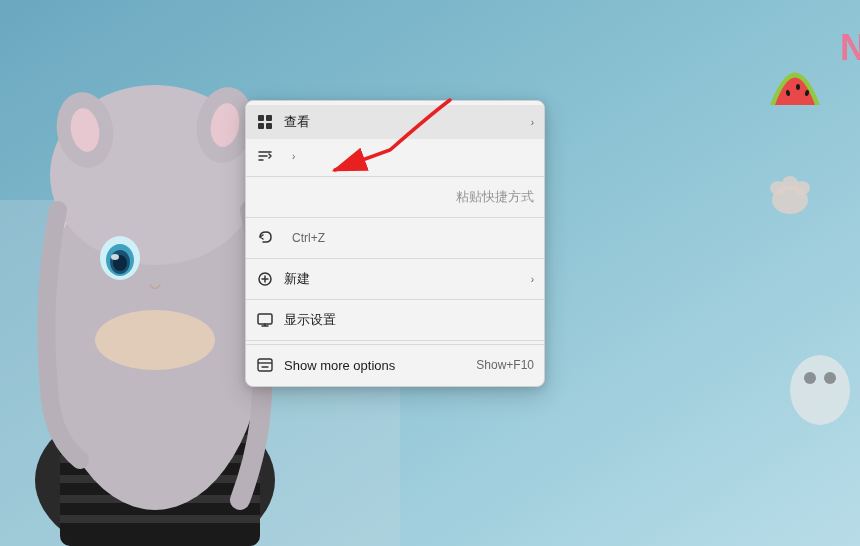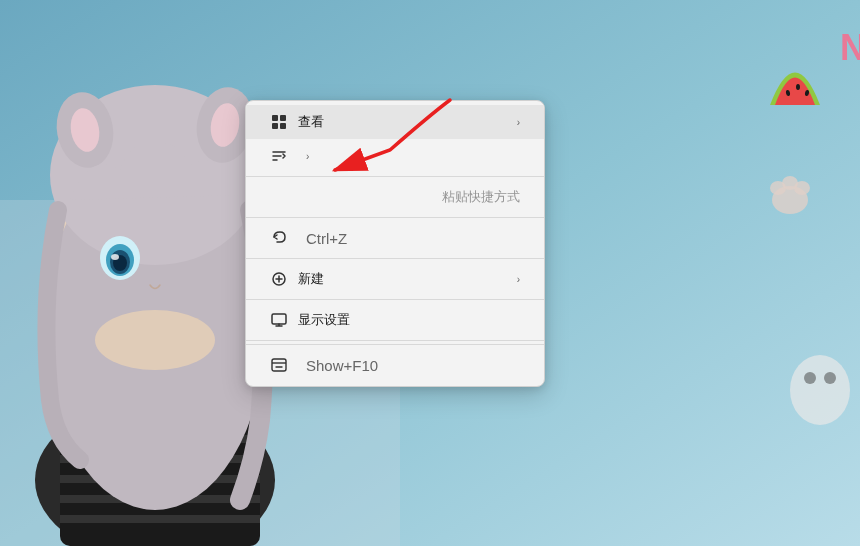--- a/index.html
+++ b/index.html
@@ -30,21 +30,21 @@
       border-radius: 8px;
       box-shadow: 0 8px 24px rgba(0,0,0,0.18), 0 2px 8px rgba(0,0,0,0.12);
       z-index: 100;
       padding: 4px 0;
       overflow: hidden;
     }
 
     .menu-item {
       display: flex;
       align-items: center;
-      padding: 7px 24px;
+      padding: 7px 10px;
       cursor: pointer;
       position: relative;
       min-height: 34px;
     }
 
     .menu-item.highlighted {
       background: #e5e5e5;
     }
 
     .menu-item.disabled {
@@ -65,21 +65,21 @@
       color: #333;
     }
 
     .menu-item .label {
       flex: 1;
       font-size: 13px;
       color: #1a1a1a;
     }
 
     .menu-item .shortcut {
-      font-size: 15px;
+      font-size: 12px;
       color: #666;
       margin-left: 8px;
     }
 
     .menu-item .chevron {
       font-size: 10px;
       color: #666;
       margin-left: 8px;
     }
 
@@ -280,16 +280,17 @@
   <div class="menu-separator"></div>
 
   <div class="menu-item">
     <span class="icon">
       <svg viewBox="0 0 16 16" fill="none" xmlns="http://www.w3.org/2000/svg">
         <rect x="1" y="2" width="14" height="12" rx="2" stroke="#333" stroke-width="1.4"></rect>
         <path d="M1 6h14" stroke="#333" stroke-width="1.4"></path>
         <path d="M5 10h6" stroke="#333" stroke-width="1.4" stroke-linecap="round"></path>
       </svg>
     </span>
+    <span class="label">Show more options</span>
     <span class="shortcut">Show+F10</span>
   </div>
 
 </div>
 
 </body></html>

